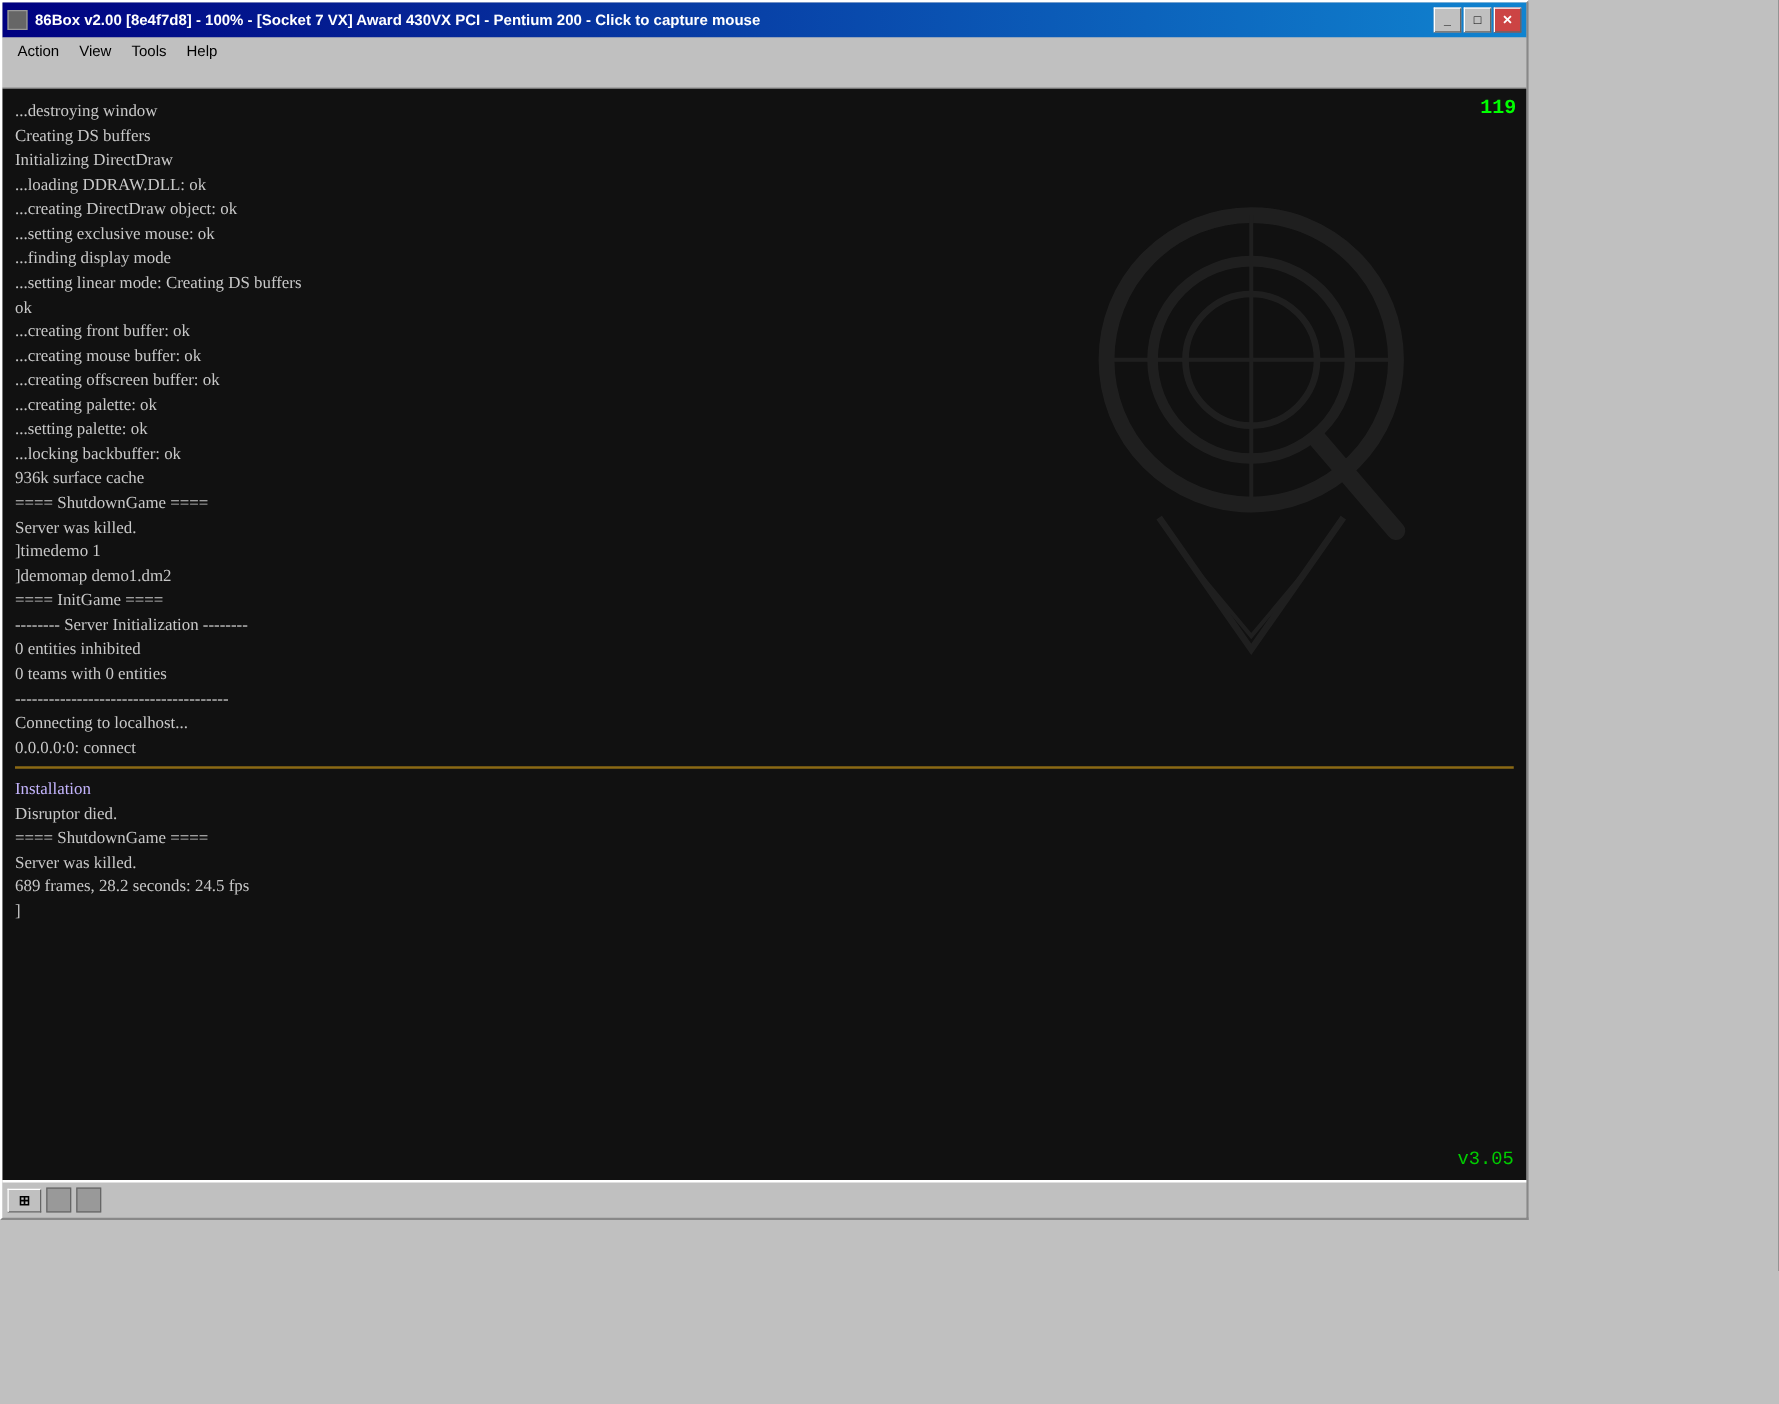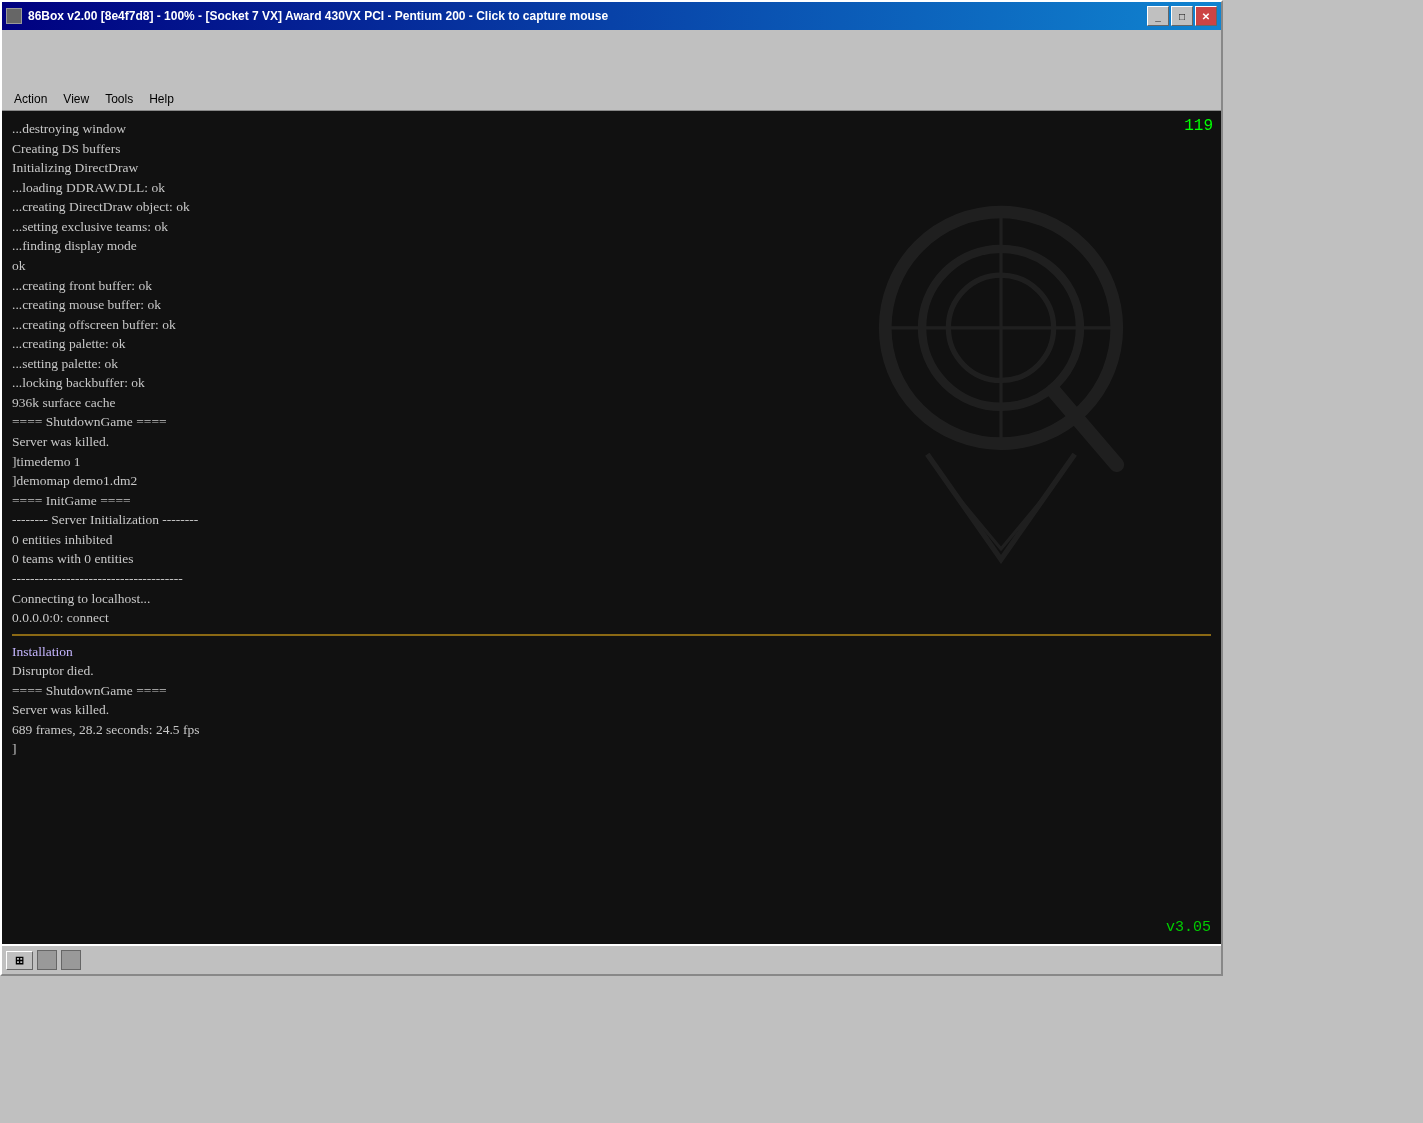--- a/index.html
+++ b/index.html
@@ -79,26 +79,25 @@
 
     .title-btn.close {
       background: #c44;
       color: white;
     }
 
     
     .menu-bar {
       background: #c0c0c0;
       display: flex;
-      align-items: flex-start;
+      align-items: flex-end;
       padding: 20px 4px;
       height: 24px;
       flex-shrink: 0;
       border-bottom: 1px solid #888;
-      margin-top: 40px;
     }
 
     .menu-item {
       padding: 2px 8px;
       font-size: 12px;
       cursor: pointer;
       color: #000;
     }
 
     
@@ -143,21 +142,21 @@
     }
 
     
     .fps-counter {
       position: absolute;
       top: 6px;
       right: 8px;
       color: #00ff00;
       font-family: 'Courier New', Courier, monospace;
       font-size: 16px;
-      font-weight: normal;
+      font-weight: bold;
       margin-left: 11px;
     }
 
     
     .version-badge {
       position: absolute;
       bottom: 8px;
       right: 10px;
       color: #00cc00;
       font-family: 'Courier New', Courier, monospace;
@@ -242,22 +241,23 @@
 
     <div class="fps-counter">119</div>
 
     <div class="console-area">
       <div id="console-lines-container">
           <div class="console-line">...destroying window</div>
           <div class="console-line">Creating DS buffers</div>
           <div class="console-line">Initializing DirectDraw</div>
           <div class="console-line">...loading DDRAW.DLL: ok</div>
           <div class="console-line">...creating DirectDraw object: ok</div>
-          <div class="console-line">...setting exclusive teams: ok</div>
+          <div class="console-line">...setting exclusive mouse: ok</div>
           <div class="console-line">...finding display mode</div>
+          <div class="console-line">...setting linear mode: Creating DS buffers</div>
           <div class="console-line">ok</div>
           <div class="console-line">...creating front buffer: ok</div>
           <div class="console-line">...creating mouse buffer: ok</div>
           <div class="console-line">...creating offscreen buffer: ok</div>
           <div class="console-line">...creating palette: ok</div>
           <div class="console-line">...setting palette: ok</div>
           <div class="console-line">...locking backbuffer: ok</div>
           <div class="console-line">936k surface cache</div>
           <div class="console-line">==== ShutdownGame ====</div>
           <div class="console-line">Server was killed.</div>

